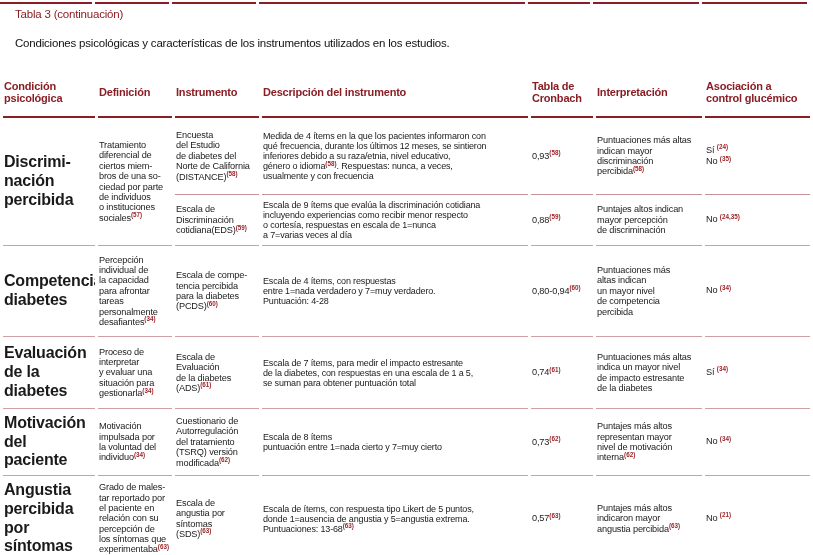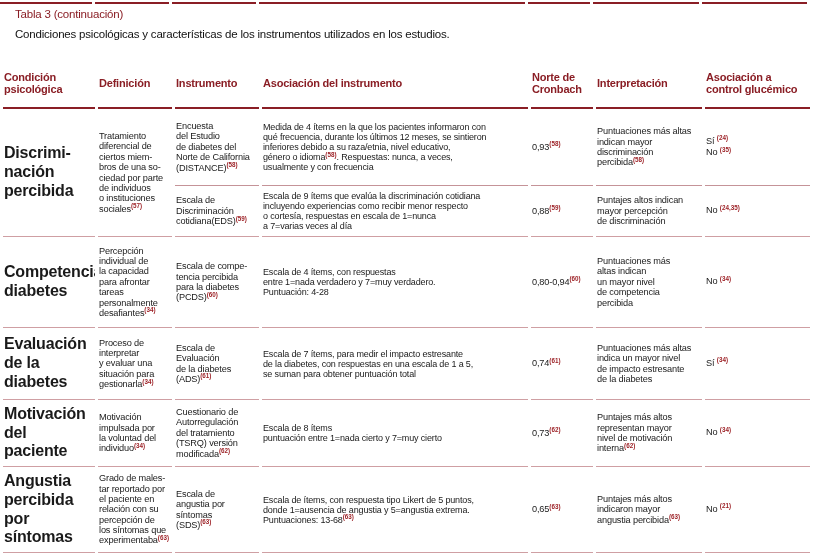--- a/index.html
+++ b/index.html
@@ -6,21 +6,21 @@
   body{
     width:813px;height:555px;overflow:hidden;
     font-family:"Liberation Sans",sans-serif;
     color:#1a1a1a;
     -webkit-font-smoothing:antialiased;
   }
   .topline{display:flex;gap:3px;padding-top:2px;}
   .topline .seg{height:2px;background:#8a1e25;}
   .titleblock{padding:4px 8px 0 15px;}
   .table-label{color:#8a1e25;font-size:11.5px;letter-spacing:-0.2px;white-space:pre-line;}
-  .table-caption{color:#111;font-size:11.5px;letter-spacing:-0.2px;margin-top:8px;white-space:pre-line;}
+  .table-caption{color:#111;font-size:11.5px;letter-spacing:-0.2px;margin-top:17px;white-space:pre-line;}
 
   table.grid{
     border-collapse:separate;
     border-spacing:3px 0;
     width:813px;
     table-layout:fixed;
     margin-top:21px;
   }
   col.c1{width:92px;} col.c2{width:74px;} col.c3{width:84px;}
   col.c4{width:266px;} col.c5{width:62px;} col.c6{width:106px;} col.c7{width:105px;}
@@ -83,22 +83,22 @@
     <col class="c5">
       <col class="c6">
       <col class="c7">
   </colgroup>
   <thead>
     <tr>
       <th><span class="pl">Condición
 psicológica</span></th>
       <th><span class="pl">Definición</span></th>
       <th><span class="pl">Instrumento</span></th>
-      <th><span class="pl">Asociación del instrumento</span></th>
-      <th><span class="pl">Norte de
+      <th><span class="pl">Descripción del instrumento</span></th>
+      <th><span class="pl">Tabla de
 Cronbach</span></th>
       <th><span class="pl">Interpretación</span></th>
       <th><span class="pl">Asociación a
 control glucémico</span></th>
     </tr>
   </thead>
   <tbody>
 
     <tr class="h1a">
       <td class="cond pl span2" rowspan="2">Discrimi-
@@ -294,21 +294,21 @@
 angustia por
 síntomas
 (SDS)</span><sup class="ref">(63)</sup>
       </td>
       <td class="desc">
         <span class="pl">Escala de ítems, con respuesta tipo Likert de 5 puntos,
 donde 1=ausencia de angustia y 5=angustia extrema.
 Puntuaciones: 13-68</span><sup class="ref">(63)</sup>
       </td>
       <td class="cell">
-        <span>0,65</span><sup class="ref">(63)</sup>
+        <span>0,57</span><sup class="ref">(63)</sup>
       </td>
       <td class="cell">
         <span class="pl">Puntajes más altos
 indicaron mayor
 angustia percibida</span><sup class="ref">(63)</sup>
       </td>
       <td class="cell">
         <div class="assoc-line"><span>No </span><sup class="ref">(21)</sup></div>
       </td>
     </tr>

